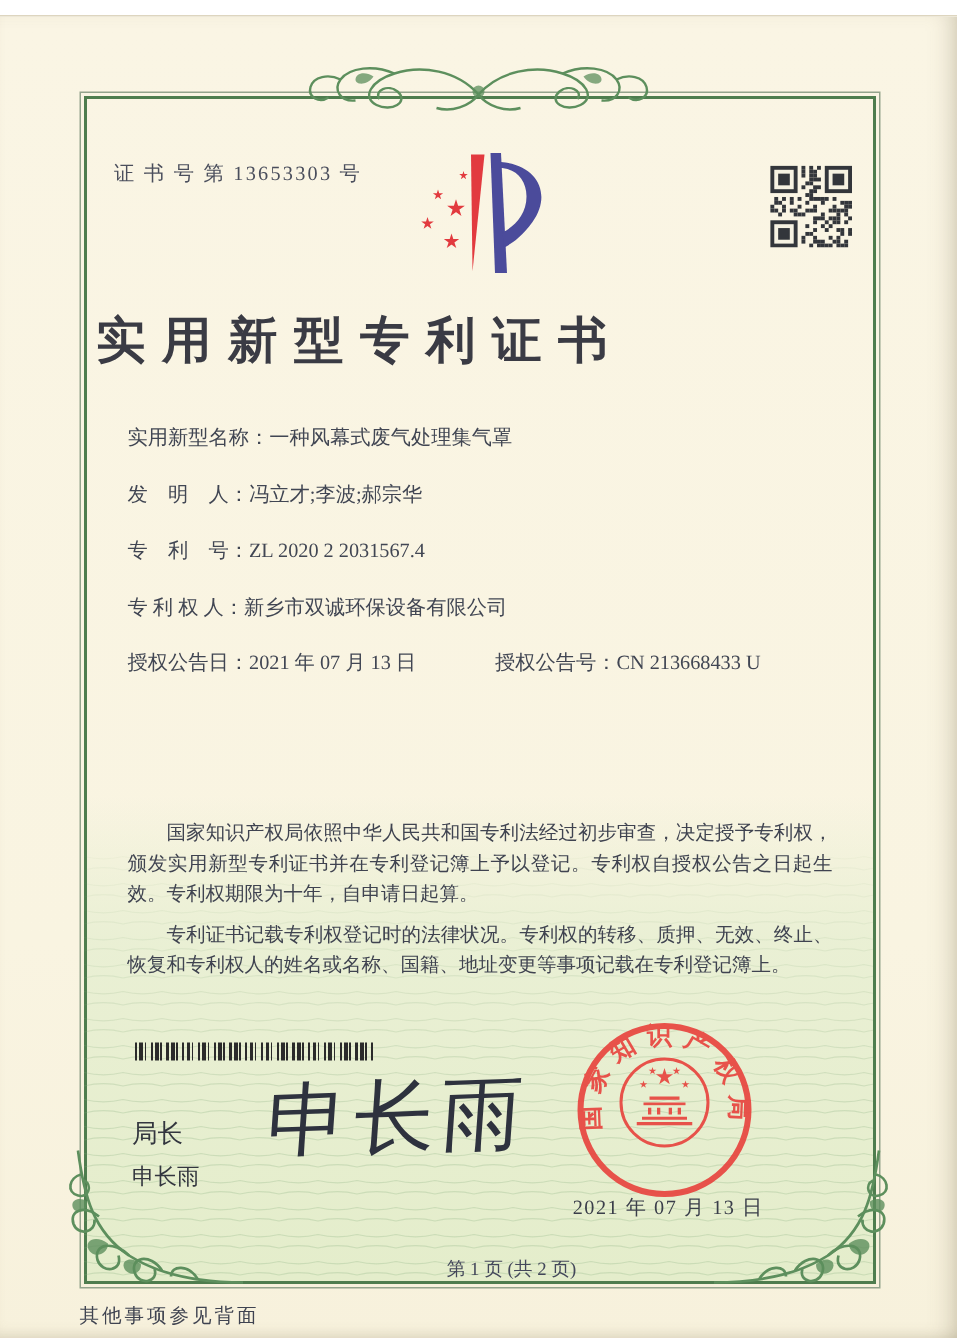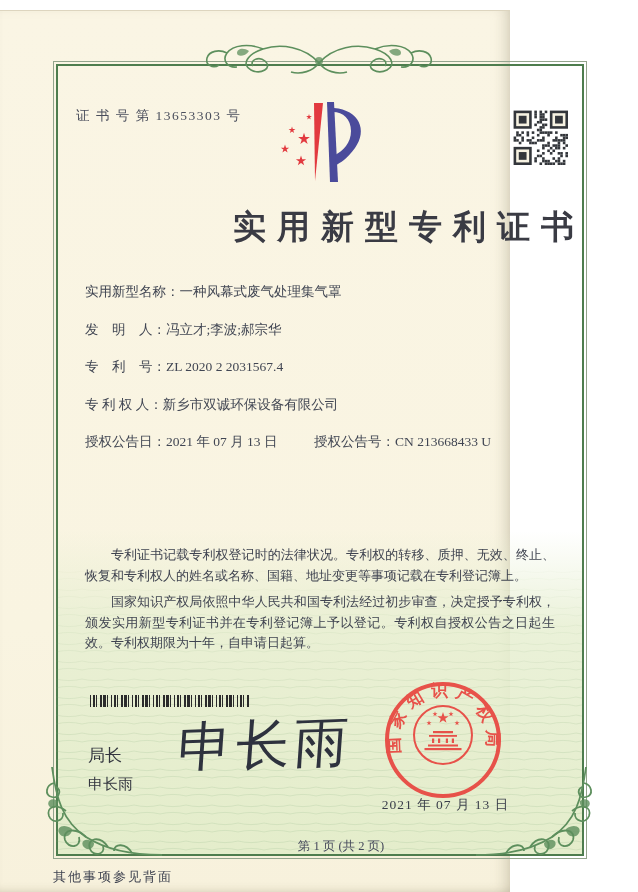--- a/index.html
+++ b/index.html
@@ -2,21 +2,21 @@
 <html><head>
 <meta charset="utf-8">
 <style>
   html,body{margin:0;padding:0;}
   body{
     width:638px;height:892px;position:relative;overflow:hidden;
     background:#ffffff;
     font-family:"Liberation Serif","DejaVu Serif",serif;
   }
   #paper{
-    position:absolute;left:0;top:10px;width:510px;height:882px;
+    position:absolute;left:0;top:10px;width:638px;height:882px;
     background:linear-gradient(180deg,#faf5e4 0%,#f9f4e1 70%,#f7f1dc 100%);
     border-top:1px solid #ddd5bf;
     box-shadow:inset -12px 0 16px -10px rgba(120,108,80,.35),
                inset 0 -8px 10px -7px rgba(120,108,80,.25);
   }
   
   #frame{
     position:absolute;left:53px;top:50px;width:532px;height:796px;
     border:1px solid #93a48c;
   }
@@ -30,28 +30,28 @@
       #e4edcb 100%);
   }
   #cert-no{
     position:absolute;left:76px;top:96px;
     font-size:13.5px;letter-spacing:1.5px;color:#4a4e5c;
   }
   #qr-wrap{position:absolute;left:511px;top:97px;width:57px;height:57px;}
   #logo-wrap{position:absolute;left:245px;top:86px;width:160px;height:112px;}
   #title{
     position:absolute;left:53px;top:194px;width:532px;
-    text-align:right;font-size:33px;font-weight:bold;
+    text-align:left;font-size:33px;font-weight:bold;
     letter-spacing:11px;color:#3a3b44;text-indent:11px;
   }
   #fields{position:absolute;left:85px;top:272px;width:470px;color:#414653;}
   .frow{height:37.6px;font-size:13.5px;position:relative;white-space:nowrap;}
   .flabel{color:#414653;}
   .fvalue{color:#414653;}
-  .fright{position:absolute;left:229px;top:0;font-family:Liberation Serif, serif;}
+  .fright{position:absolute;left:245px;top:0;font-family:Liberation Serif, serif;}
   #paragraphs{
     position:absolute;left:85px;top:534px;width:470px;
     font-size:13px;line-height:20.5px;color:#3f4350;text-align:justify;
   }
   #paragraphs p{margin:0 0 6px 0;text-indent:2em;}
   #barcode{
     position:absolute;left:90px;top:684px;width:160px;height:12px;
     background:repeating-linear-gradient(90deg,
       #2b2b2b 0 1.5px,transparent 1.5px 3px,
       #2b2b2b 3px 5.5px,transparent 5.5px 6.5px,
@@ -309,22 +309,22 @@
     </div>
     <div class="frow">
       <span class="flabel">授权公告日：</span><span class="fvalue">2021 年 07 月 13 日</span>
       <span class="fright">
         <span class="flabel">授权公告号：</span><span class="fvalue">CN 213668433 U</span>
       </span>
     </div>
   </div>
 
   <div id="paragraphs">
+    <p>国家知识产权局依照中华人民共和国专利法经过初步审查，决定授予专利权，颁发实用新型专利证书并在专利登记簿上予以登记。专利权自授权公告之日起生效。专利权期限为十年，自申请日起算。</p>
     <p>专利证书记载专利权登记时的法律状况。专利权的转移、质押、无效、终止、恢复和专利权人的姓名或名称、国籍、地址变更等事项记载在专利登记簿上。</p>
-    <p>国家知识产权局依照中华人民共和国专利法经过初步审查，决定授予专利权，颁发实用新型专利证书并在专利登记簿上予以登记。专利权自授权公告之日起生效。专利权期限为十年，自申请日起算。</p>
   </div>
 
   <div id="barcode"></div>
 
   <div id="director-title">局长</div>
   <div id="director-name">申长雨</div>
   <div id="signature">申长雨</div>
 
   <div id="seal-wrap">
     <svg viewBox="0 0 150 150" width="150" height="150">

